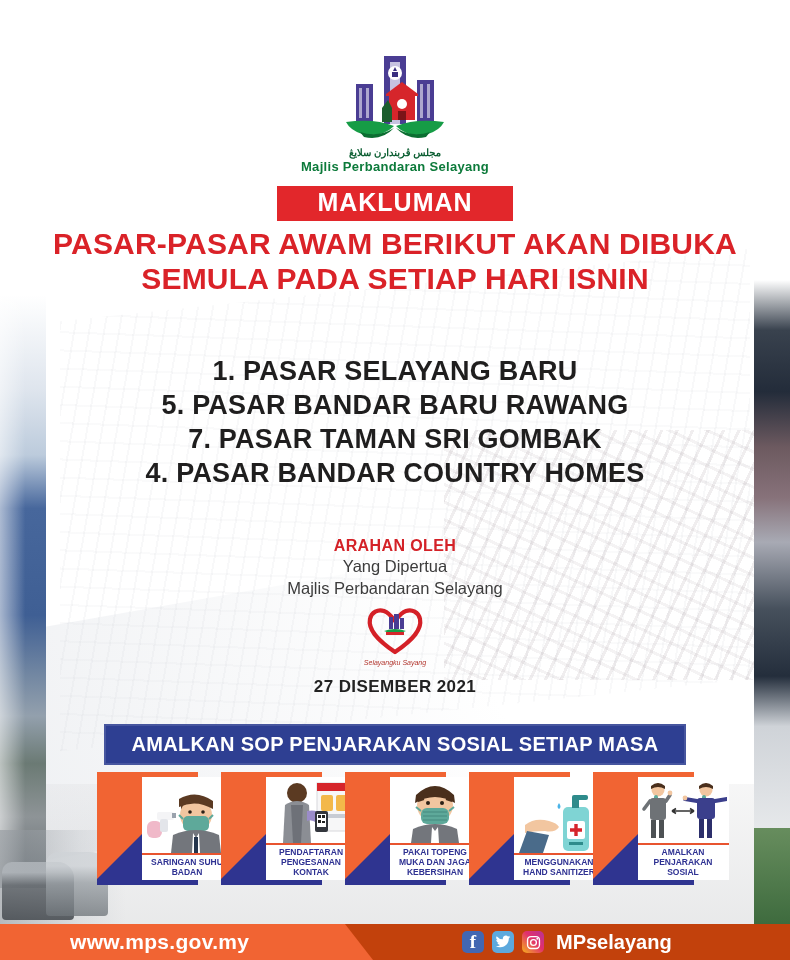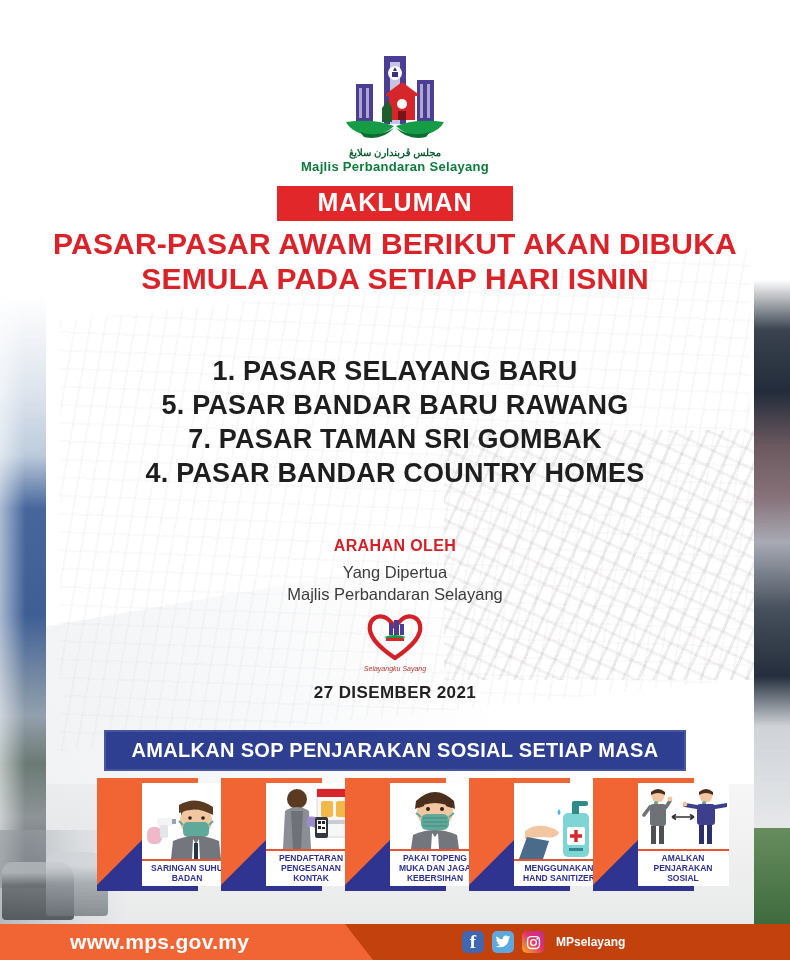--- a/index.html
+++ b/index.html
@@ -71,21 +71,21 @@
   .badge { margin-top:12px; background:#e2272b; color:#ffffff; font-size:25px; font-weight:bold;
     padding:2px 40px 4px; letter-spacing:1px; }
 
   .headline { margin-top:6px; color:#da2228; font-size:30px; font-weight:bold;
     text-align:center; line-height:1.16; letter-spacing:.2px; }
 
   .market-list { margin-top:57px; text-align:center; }
   .market-item { font-size:27px; font-weight:bold; color:#1f1e1e; line-height:34px; letter-spacing:.2px; }
 
   .directive { margin-top:47px; text-align:center; }
-  .directive-heading { font-size:16px; font-weight:bold; color:#d42127; letter-spacing:.4px; margin-bottom:6px; }
+  .directive-heading { font-size:16px; font-weight:bold; color:#d42127; letter-spacing:.4px; margin-bottom:0; }
   .directive-line { font-size:16.5px; color:#3c3c3c; line-height:22px; }
 
   .seal-wrap { margin-top:6px; text-align:center; }
   .seal-tagline { font-size:7px; font-style:italic; color:#b2362e; margin-top:-2px; }
 
   .date-line { margin-top:11px; font-size:17px; font-weight:bold; color:#222222; letter-spacing:.4px; }
 
   .sop-banner { margin-top:27px; background:#2e3f92; color:#ffffff; font-size:20px; font-weight:bold;
     padding:9px 28px; letter-spacing:.3px; box-shadow:inset 0 0 0 2px rgba(255,255,255,.12); }
 
@@ -102,21 +102,21 @@
   .footer { position:absolute; left:0; bottom:0; width:790px; height:36px; background:#c2410c; z-index:3; }
   .footer-orange { position:absolute; left:0; top:0; width:375px; height:36px; background:#f16433;
     clip-path:polygon(0 0, 345px 0, 373px 36px, 0 36px); }
   .footer-website { position:absolute; left:70px; top:0; height:36px; display:flex; align-items:center;
     color:#ffffff; font-size:21px; font-weight:bold; letter-spacing:.3px; }
   .footer-social { position:absolute; left:462px; top:0; height:36px; display:flex; align-items:center; gap:8px; }
   .social-sq { width:22px; height:22px; border-radius:5px; display:flex; align-items:center; justify-content:center; }
   .fb { background:#4267B2; color:#fff; font-size:19px; font-weight:bold; font-family:"Liberation Serif",serif; }
   .tw { background:#5da9dd; }
   .ig { background:linear-gradient(45deg, #f5a623 5%, #e1306c 55%, #b93196); }
-  .footer-handle { color:#ffffff; font-size:12px; font-weight:bold; margin-left:4px; }
+  .footer-handle { color:#ffffff; font-size:20px; font-weight:bold; margin-left:4px; }
 </style>
 </head>
 <body>
 
 <div class="poster">
 
   <div class="bg-layer roof-faint"></div>
   <div class="bg-layer roof-faint2"></div>
   <div class="bg-layer band-soft"></div>
   <div class="bg-layer ground-soft"></div>

